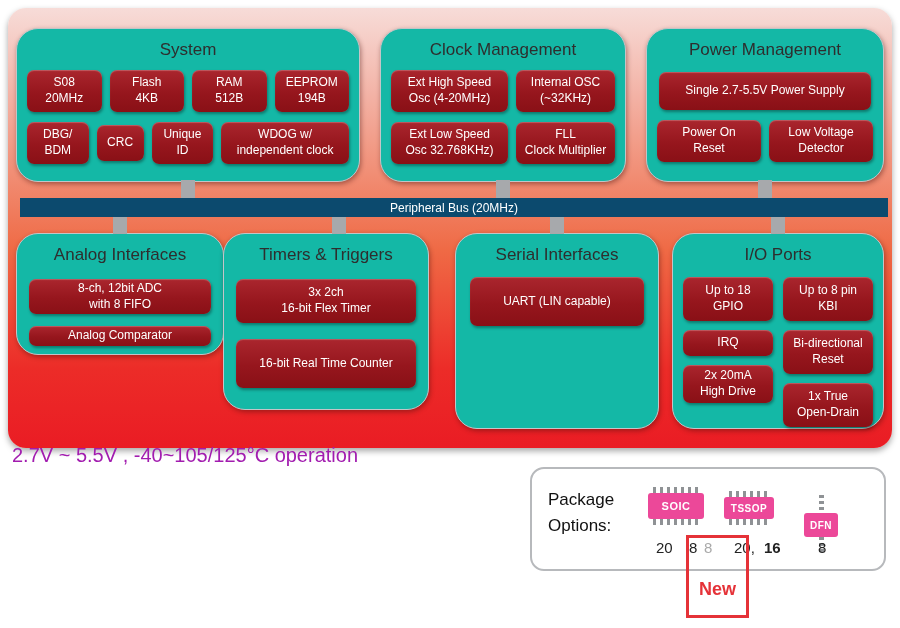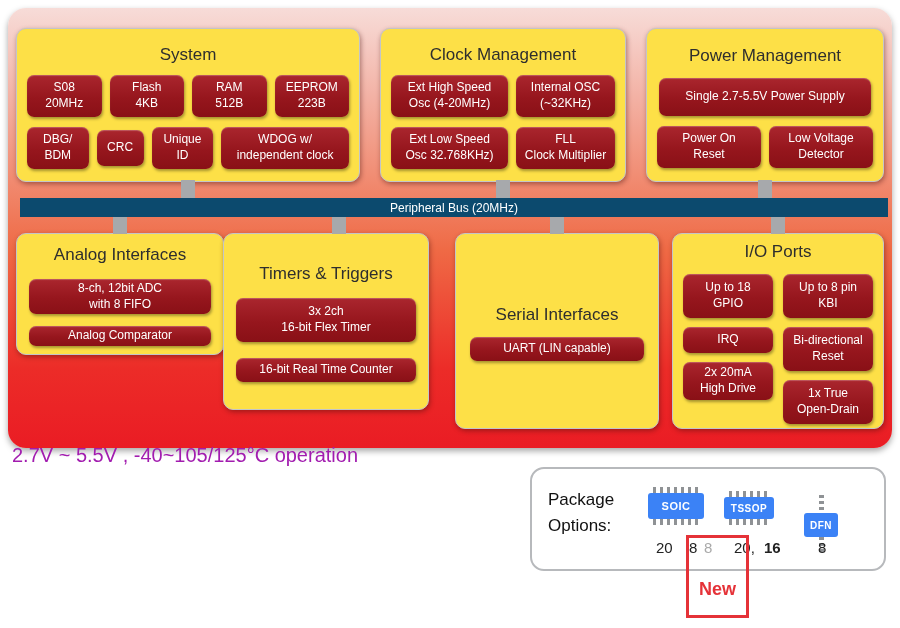--- a/index.html
+++ b/index.html
@@ -8,23 +8,23 @@
   .stage { position:relative; width:900px; height:628px; background:#ffffff; overflow:hidden; }
 
   .red-bg {
     position:absolute; left:8px; top:8px; width:884px; height:440px;
     border-radius:18px;
     background:linear-gradient(180deg,#f7dcd8 0%, #f3b2a5 20%, #ef6a45 55%, #ec2c28 82%, #ea1c24 100%);
     box-shadow:0 3px 6px rgba(0,0,0,0.35);
   }
 
   .gbox {
-    position:absolute; background:#fde047; border:1px solid #c3c5c8; border-radius:10px;
+    position:absolute; background:#14b8a6; border:1px solid #c3c5c8; border-radius:22px;
     box-shadow:1px 2px 5px rgba(70,15,10,0.45);
-    padding:8px 10px; display:flex; flex-direction:column;justify-content:center;
+    padding:8px 10px; display:flex; flex-direction:column;
   }
   .gbox .title { text-align:center; font-size:17px; color:#2e2e2e; padding:3px 0 6px; }
 
   .box-system { left:16px;  top:28px;  width:344px; height:154px; }
   .box-clock  { left:380px; top:28px;  width:246px; height:154px; }
   .box-power  { left:646px; top:28px;  width:238px; height:154px; }
   .box-analog { left:16px;  top:233px; width:208px; height:122px; }
   .box-timers { left:223px; top:233px; width:206px; height:177px; }
   .box-serial { left:455px; top:233px; width:204px; height:196px; }
   .box-io     { left:672px; top:233px; width:212px; height:196px; }
@@ -33,21 +33,21 @@
     background:linear-gradient(180deg,#aa262e 0%, #96161d 55%, #891016 100%);
     color:#fff; border-radius:7px;
     display:flex; align-items:center; justify-content:center; text-align:center;
     font-size:12px; line-height:1.3; white-space:pre-line; padding:2px 4px;
     box-shadow:inset 0 1px 1px rgba(255,255,255,0.25), 1px 2px 3px rgba(0,0,0,0.35);
   }
   .row { display:flex; gap:8px; margin-top:10px; }
   .row-first { margin-top:4px; }
   .f1{flex:1} .f12{flex:1.2} .f085{flex:0.85} .f06{flex:0.62} .f19{flex:1.9}
   .h44{height:44px}.h42{height:42px}.h40{height:40px}.h38{height:38px}
-  .h36{height:36px}.h32{height:24px}.h26{height:26px}
+  .h36{height:36px}.h32{height:49px}.h26{height:26px}
   .self-c{align-self:center; width:100%;}
 
   .mt6 {margin:6px 2px 0;}
   .mt8 {margin:8px 2px 0;}
   .mt12{margin:12px 2px 0;}
   .mt16{margin:16px 2px 0;}
   .uart{margin:6px 4px 0;}
 
   .io-cols { display:flex; gap:10px; margin-top:6px; }
   .io-col  { flex:1; display:flex; flex-direction:column; gap:9px; }
@@ -70,21 +70,21 @@
 
   .pkg-box {
     position:absolute; left:530px; top:467px; width:356px; height:104px;
     background:#fff; border:2px solid #b7b9bc; border-radius:14px;
   }
   .pkg-label { position:absolute; left:16px; top:18px; font-size:17px; color:#111;
                white-space:pre-line; line-height:1.55; }
 
   .chip { position:absolute; display:flex; flex-direction:column; align-items:center; }
   .chip-pins { height:6px; background:repeating-linear-gradient(90deg,#8f9295 0px,#8f9295 3px,transparent 3px,transparent 7px); }
-  .chip-body { background:#3b82f6; color:#fff; font-weight:bold; border-radius:3px;
+  .chip-body { background:#ec4899; color:#fff; font-weight:bold; border-radius:3px;
                display:flex; align-items:center; justify-content:center; letter-spacing:0.5px; }
   .chip-soic  { left:116px; top:18px; }
   .chip-soic .chip-body  { width:56px; height:26px; font-size:11px; }
   .chip-soic .chip-pins  { width:46px; }
   .chip-tssop { left:192px; top:22px; }
   .chip-tssop .chip-body { width:50px; height:22px; font-size:10px; }
   .chip-tssop .chip-pins { width:40px; }
   .chip-dfn   { left:272px; top:26px; flex-direction:column; }
   .chip-dfn .chip-body   { width:34px; height:24px; font-size:10px; }
   .chip-dfn .chip-pads   { width:5px; height:18px; background:repeating-linear-gradient(180deg,#8f9295 0px,#8f9295 3px,transparent 3px,transparent 6px); }
@@ -120,21 +120,21 @@
   <div class="gbox box-system">
     <div class="title">System</div>
     <div class="row row-first">
       <div class="badge f1 h42">S08
 20MHz</div>
       <div class="badge f1 h42">Flash
 4KB</div>
       <div class="badge f1 h42">RAM
 512B</div>
       <div class="badge f1 h42">EEPROM
-223B</div>
+194B</div>
     </div>
     <div class="row">
       <div class="badge f085 h42">DBG/
 BDM</div>
       <div class="badge f06 h36 self-c">CRC</div>
       <div class="badge f085 h42">Unique
 ID</div>
       <div class="badge f19 h42">WDOG w/
 independent clock</div>
     </div>

